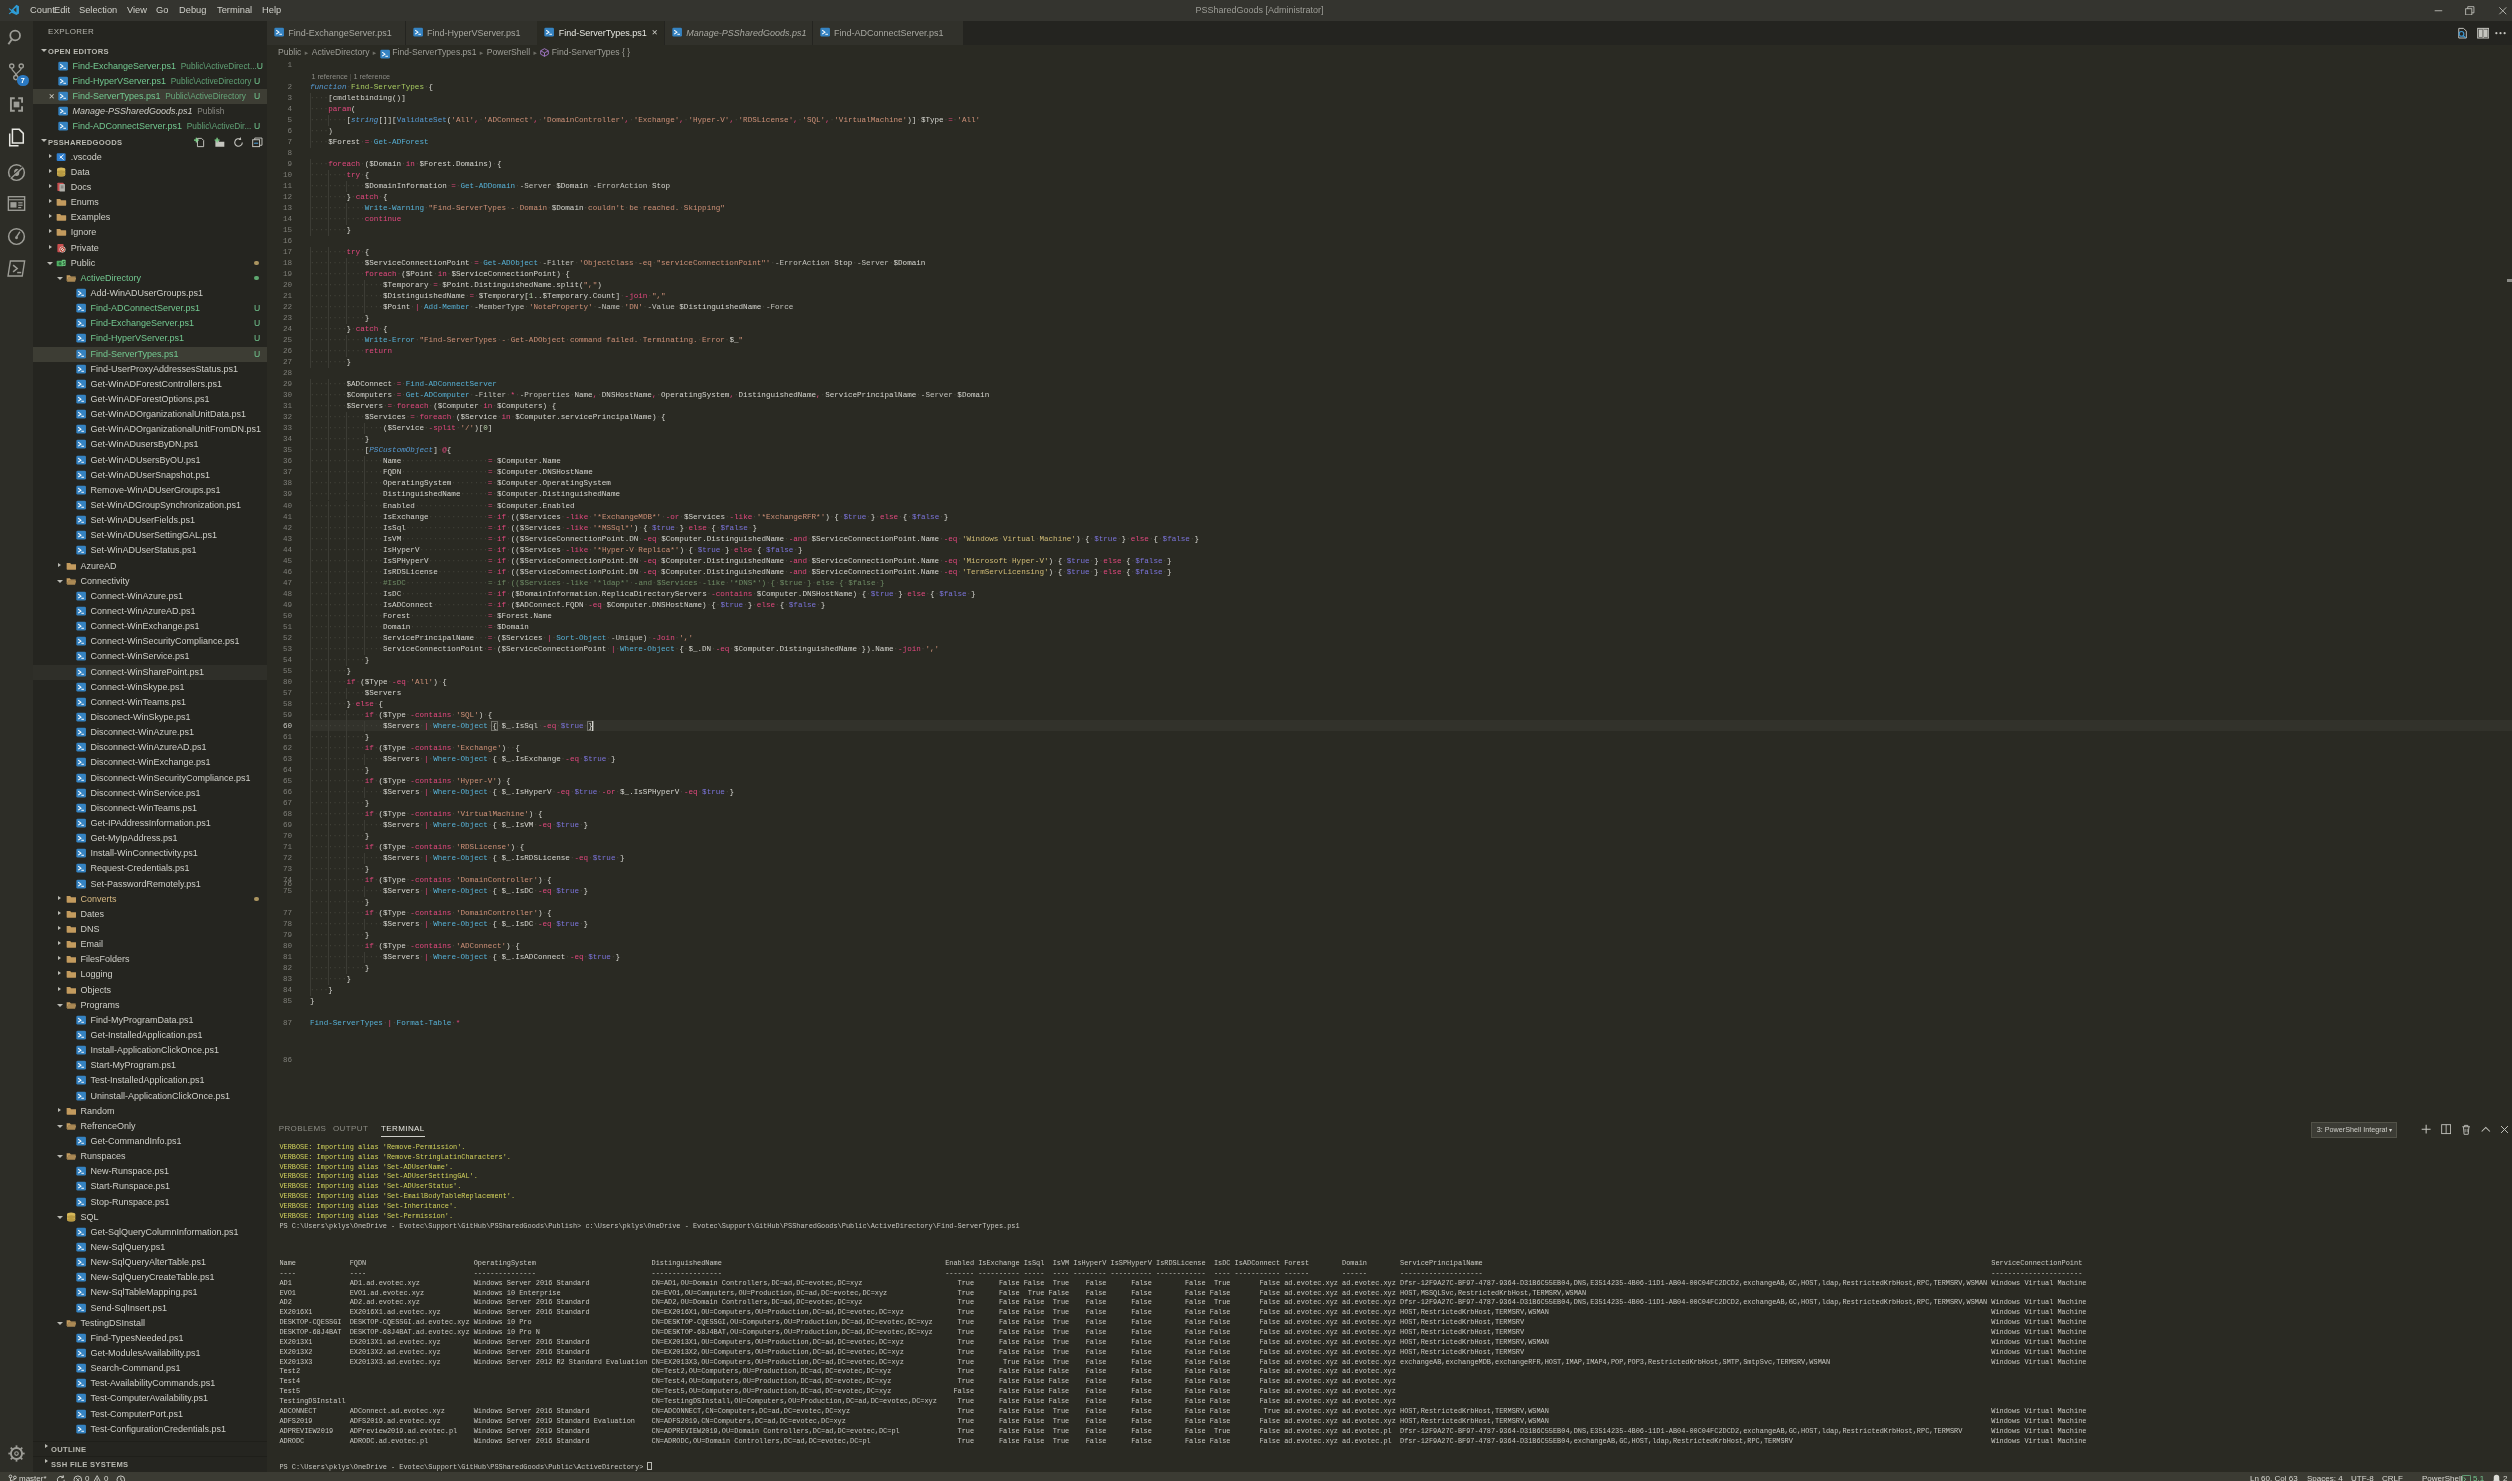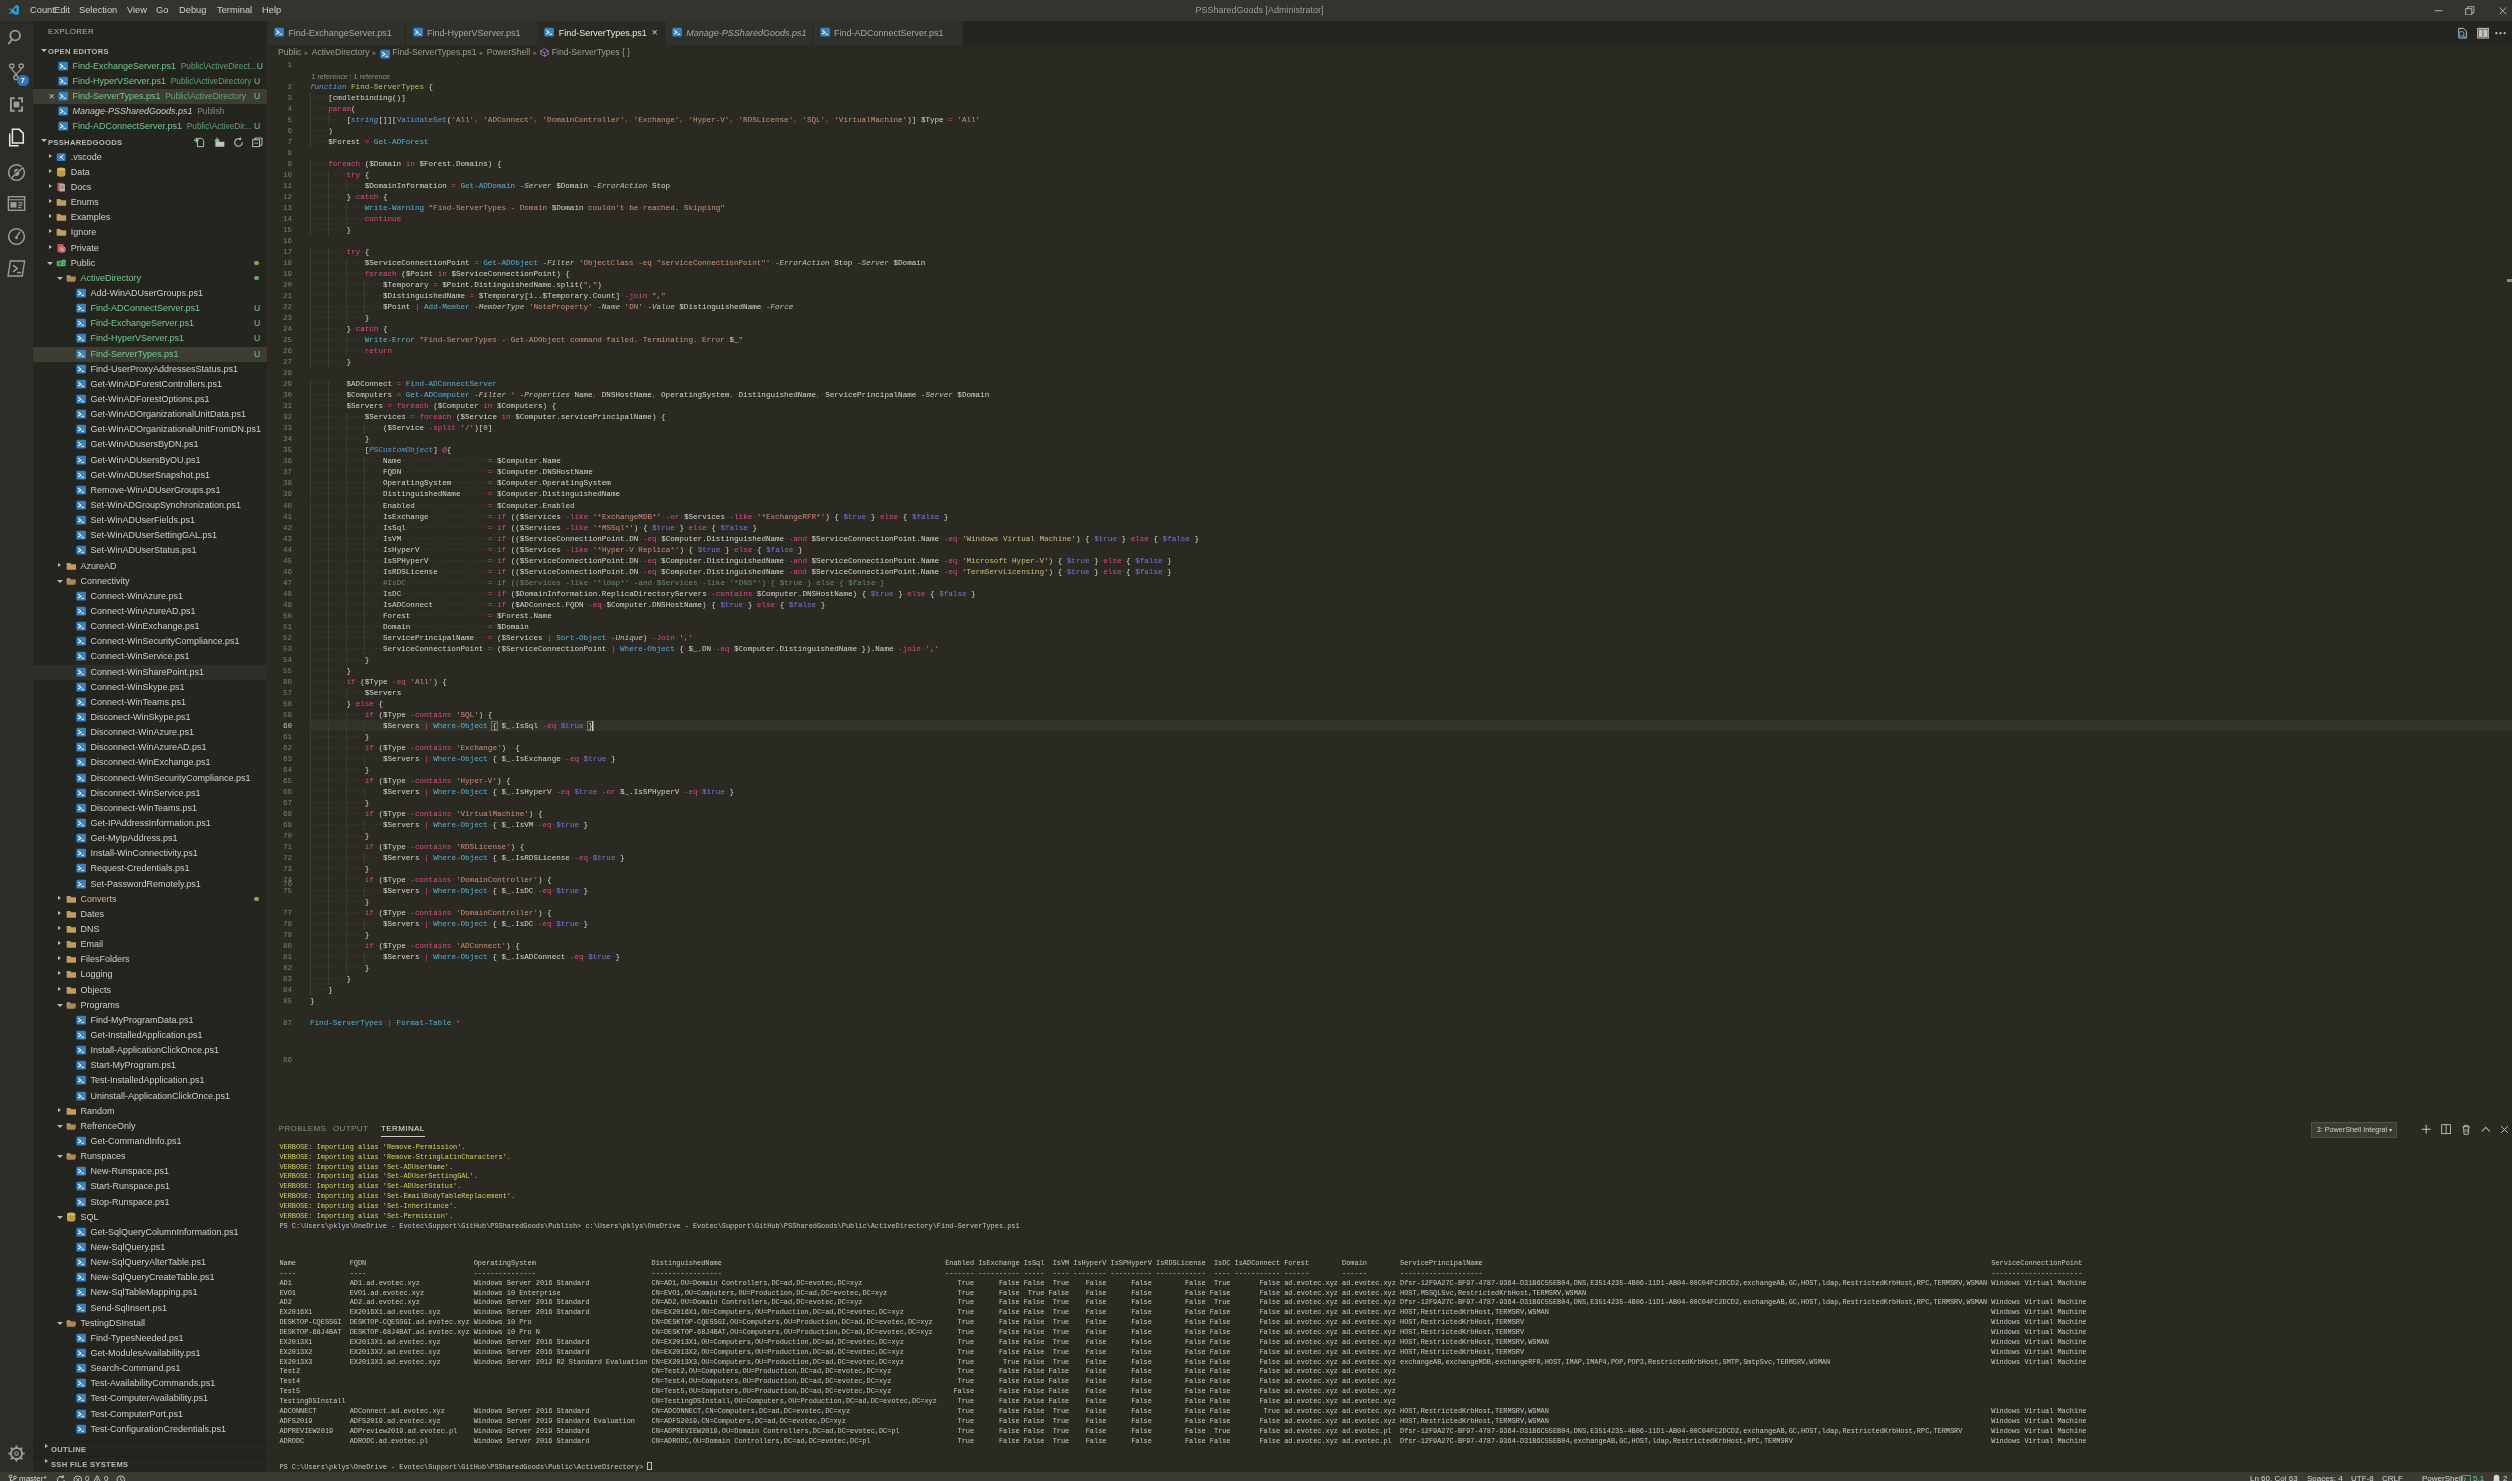--- a/index.html
+++ b/index.html
@@ -51,21 +51,21 @@
 .cl { position:absolute; left:0; height:11px; line-height:11px; font-family:"Liberation Mono",monospace; font-size:7.6px; color:#d6d6d0; white-space:pre; }
 .cl.gd { background-image:repeating-linear-gradient(to right,#3c3c35 0 0.7px,transparent 0.7px 18px); background-repeat:no-repeat; }
 .lens { position:absolute; left:1.4px; height:11px; line-height:11px; font-family:"Liberation Sans",sans-serif; font-size:7.2px; color:#8e8e88; }
 .lens u { text-decoration:none; color:#5a5a54; }
 b { font-weight:normal; }
 b.k { color:#e0487e; }
 b.c { color:#57b1d6; }
 b.s { color:#ce9178; }
 b.y { color:#d2bd77; }
 b.v { color:#d6d6d0; }
-b.p { color:#c2c2bc;font-style:italic; }
+b.p { color:#c2c2bc; }
 b.n { color:#b5cea8; }
 b.m { color:#6d8a64; }
 b.t { color:#569cd6; font-style:italic; }
 b.a { color:#569cd6; }
 b.f { color:#a9cc61; }
 b.b { color:#7b74da; }
 b.w { color:#d6d6d0; outline:0.7px solid #72726b; outline-offset:-0.7px; }
 #curline { left:310px; top:720px; width:2203px; height:11px; background:#32322b; }
 #cursor { left:592px; top:721px; width:1.1px; height:9.6px; background:#d8d8d2; }
 

